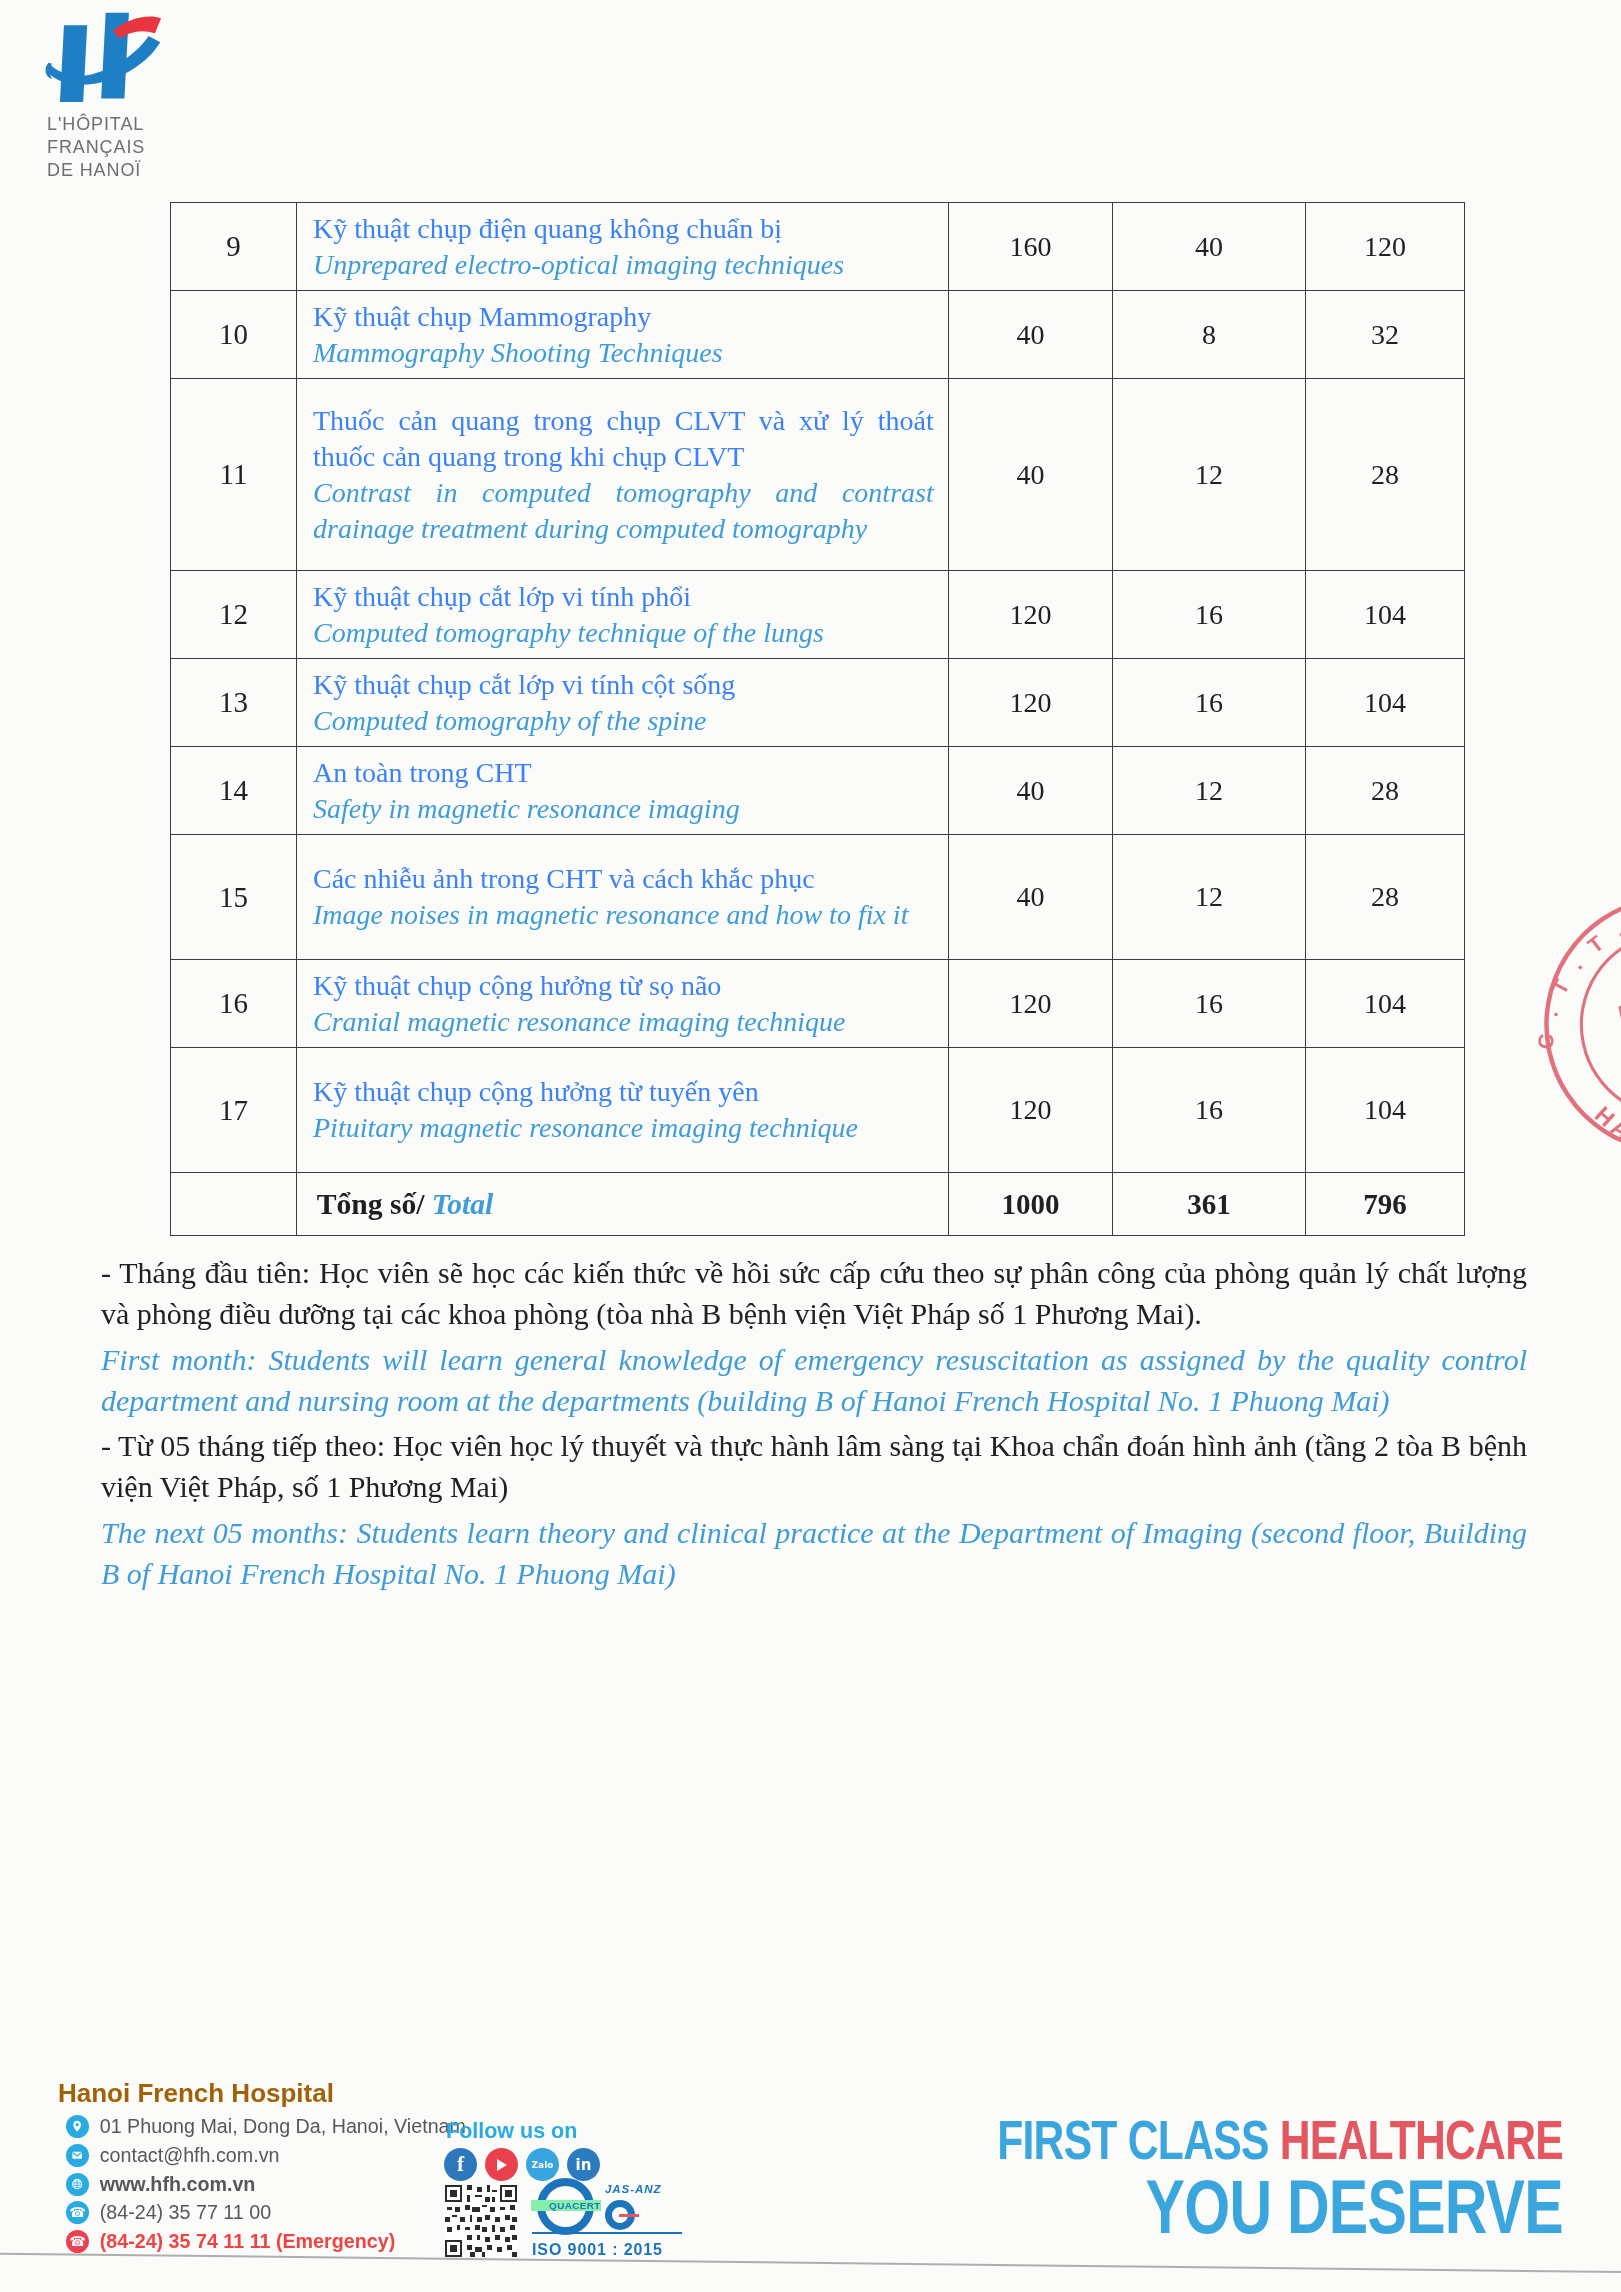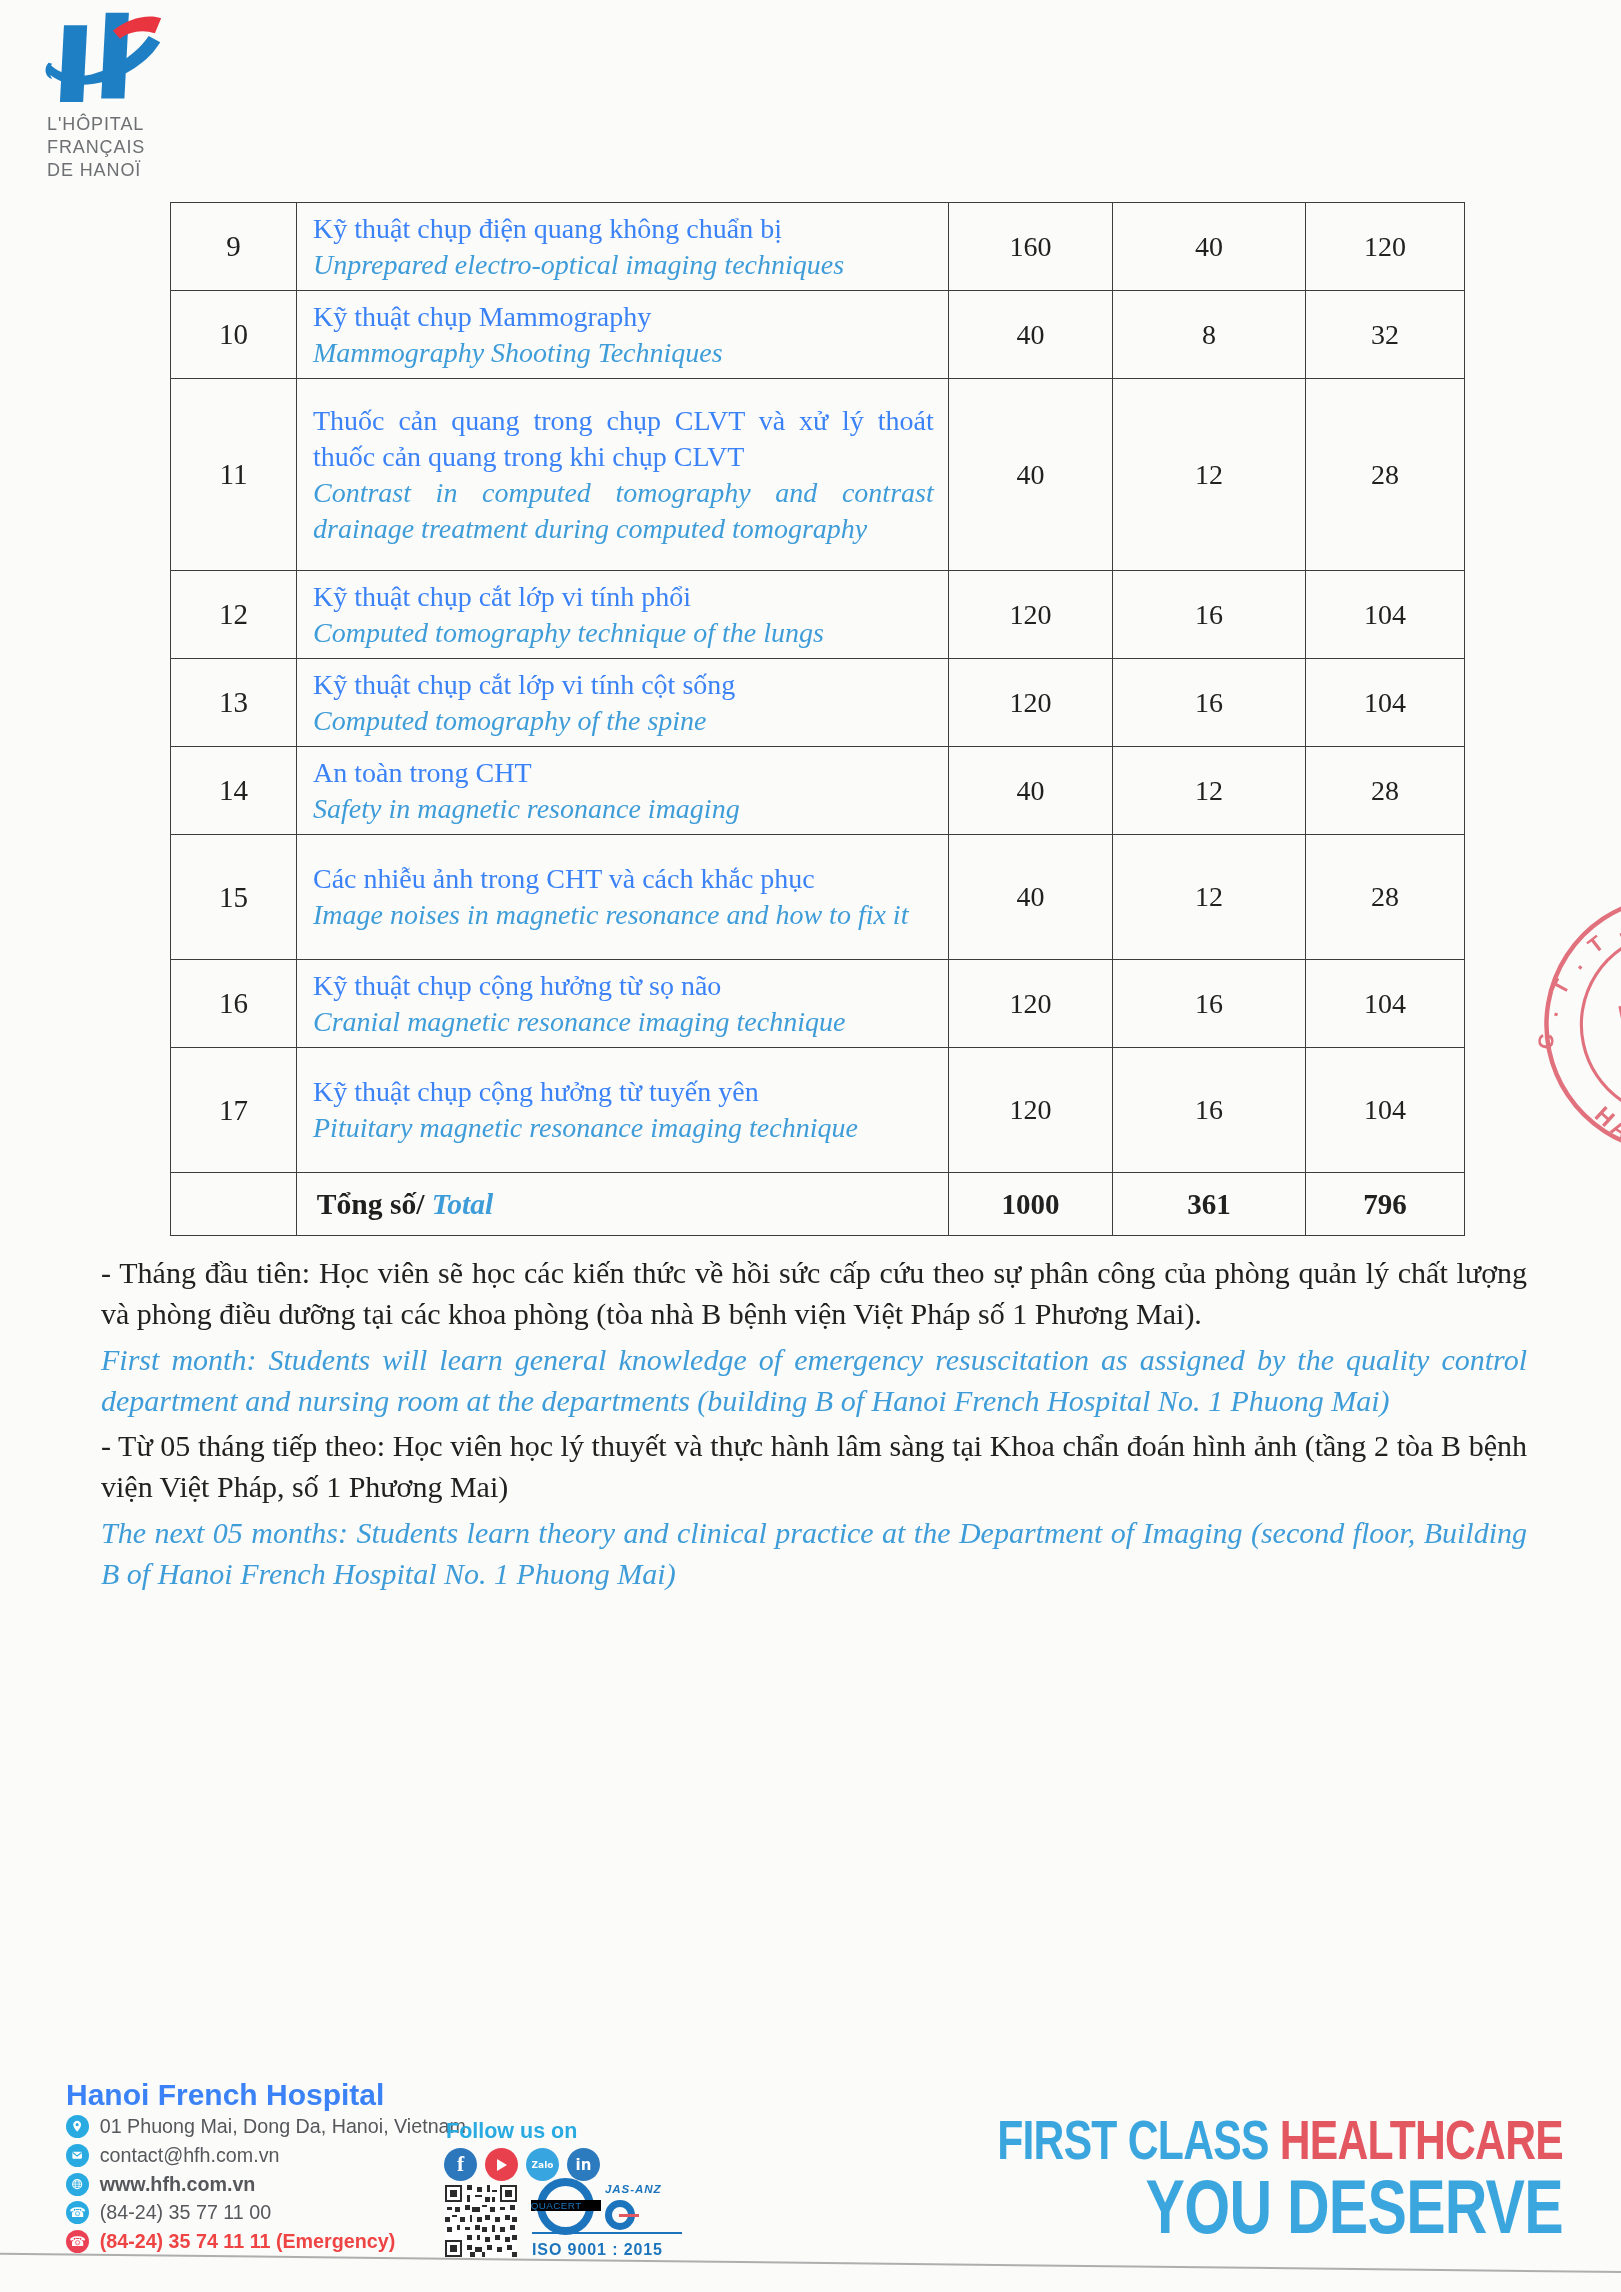--- a/index.html
+++ b/index.html
@@ -32,22 +32,22 @@
 
   
   .notes { left:101px; top:1252px; width:1426px; font-size:30px; line-height:41px; }
   .notes p { text-align:justify; margin-bottom:4.5px; }
   .notes p.en { color:#3e9cd8; font-style:italic; }
 
   
   .stamp { left:1525px; top:876px; width:297px; height:297px; opacity:.82; }
 
   
-  .f-name { left:66px; top:2078px; font-family:"Liberation Sans",sans-serif;
-            font-size:30px; font-weight:bold; color:#3b82f6; }
+  .f-name { left:58px; top:2078px; font-family:"Liberation Sans",sans-serif;
+            font-size:26px; font-weight:bold; color:#a16207; }
   .f-line { font-family:"Liberation Sans",sans-serif; font-size:19.7px; color:#55575b;
             display:flex; align-items:center; gap:10.7px; height:23px; }
   .f-line .txt { white-space:nowrap; }
   .f-line.bold .txt { font-weight:bold; }
   .f-line.red .txt { color:#ef4444; font-weight:bold; }
   .ic { width:23px; height:23px; border-radius:50%; background:#29abe2; flex:0 0 23px;
         display:flex; align-items:center; justify-content:center; color:#fff;
         font-size:13.4px; font-family:"DejaVu Sans",sans-serif; }
   .ic.red { background:#eb4155; }
   .follow { left:446px; top:2119px; font-family:"Liberation Sans",sans-serif;
@@ -58,23 +58,23 @@
          font-family:"DejaVu Sans",sans-serif; font-weight:bold; }
   .soc.fb { background:#2d77bd; font-size:21.5px; font-family:"Liberation Serif",serif; }
   .soc.yt { background:#e8414d; }
   .soc.yt .tri { width:0; height:0; border-left:10.7px solid #fff;
                  border-top:6.3px solid transparent; border-bottom:6.3px solid transparent; }
   .soc.za { background:#36a5e0; font-size:9px; }
   .soc.li { background:#2d7bbf; font-size:15px; }
   .qr { left:445px; top:2185px; width:72px; height:72px; background:#fff; }
   .quacert { left:537px; top:2178px; width:57px; height:57px; }
   .quacert .ring { position:absolute; inset:0; border:8px solid #1c75bc; border-radius:50%; }
-  .quacert .band { position:absolute; left:-6.3px; top:21.5px; width:70px; background:#000000;
+  .quacert .band { position:absolute; left:-6.3px; top:21.5px; width:70px; background:#86efac;
                    color:#1c75bc; font-family:"Liberation Sans",sans-serif; font-size:9.9px;
-                   font-weight:normal; text-align:left; letter-spacing:0.4px; }
+                   font-weight:bold; text-align:right; letter-spacing:0.4px; }
   .jas { left:605px; top:2182px; width:81px; font-family:"Liberation Sans",sans-serif; }
   .jas .t { color:#1c75bc; font-size:11.6px; font-weight:bold; font-style:italic; letter-spacing:0.9px; }
   .jas .g { position:relative; margin-top:5.4px; width:30px; height:30px;
             border:7.2px solid #1c75bc; border-radius:50%; }
   .jas .g .bar { position:absolute; right:-10.7px; top:6.3px; width:19.7px; height:3.6px; background:#e25760; }
   .iso { left:532px; top:2232px; width:150px; border-top:2.7px solid #1c75bc; padding-top:7px;
          color:#1c75bc; font-family:"Liberation Sans",sans-serif; font-size:16px;
          font-weight:bold; letter-spacing:0.9px; }
 
   

